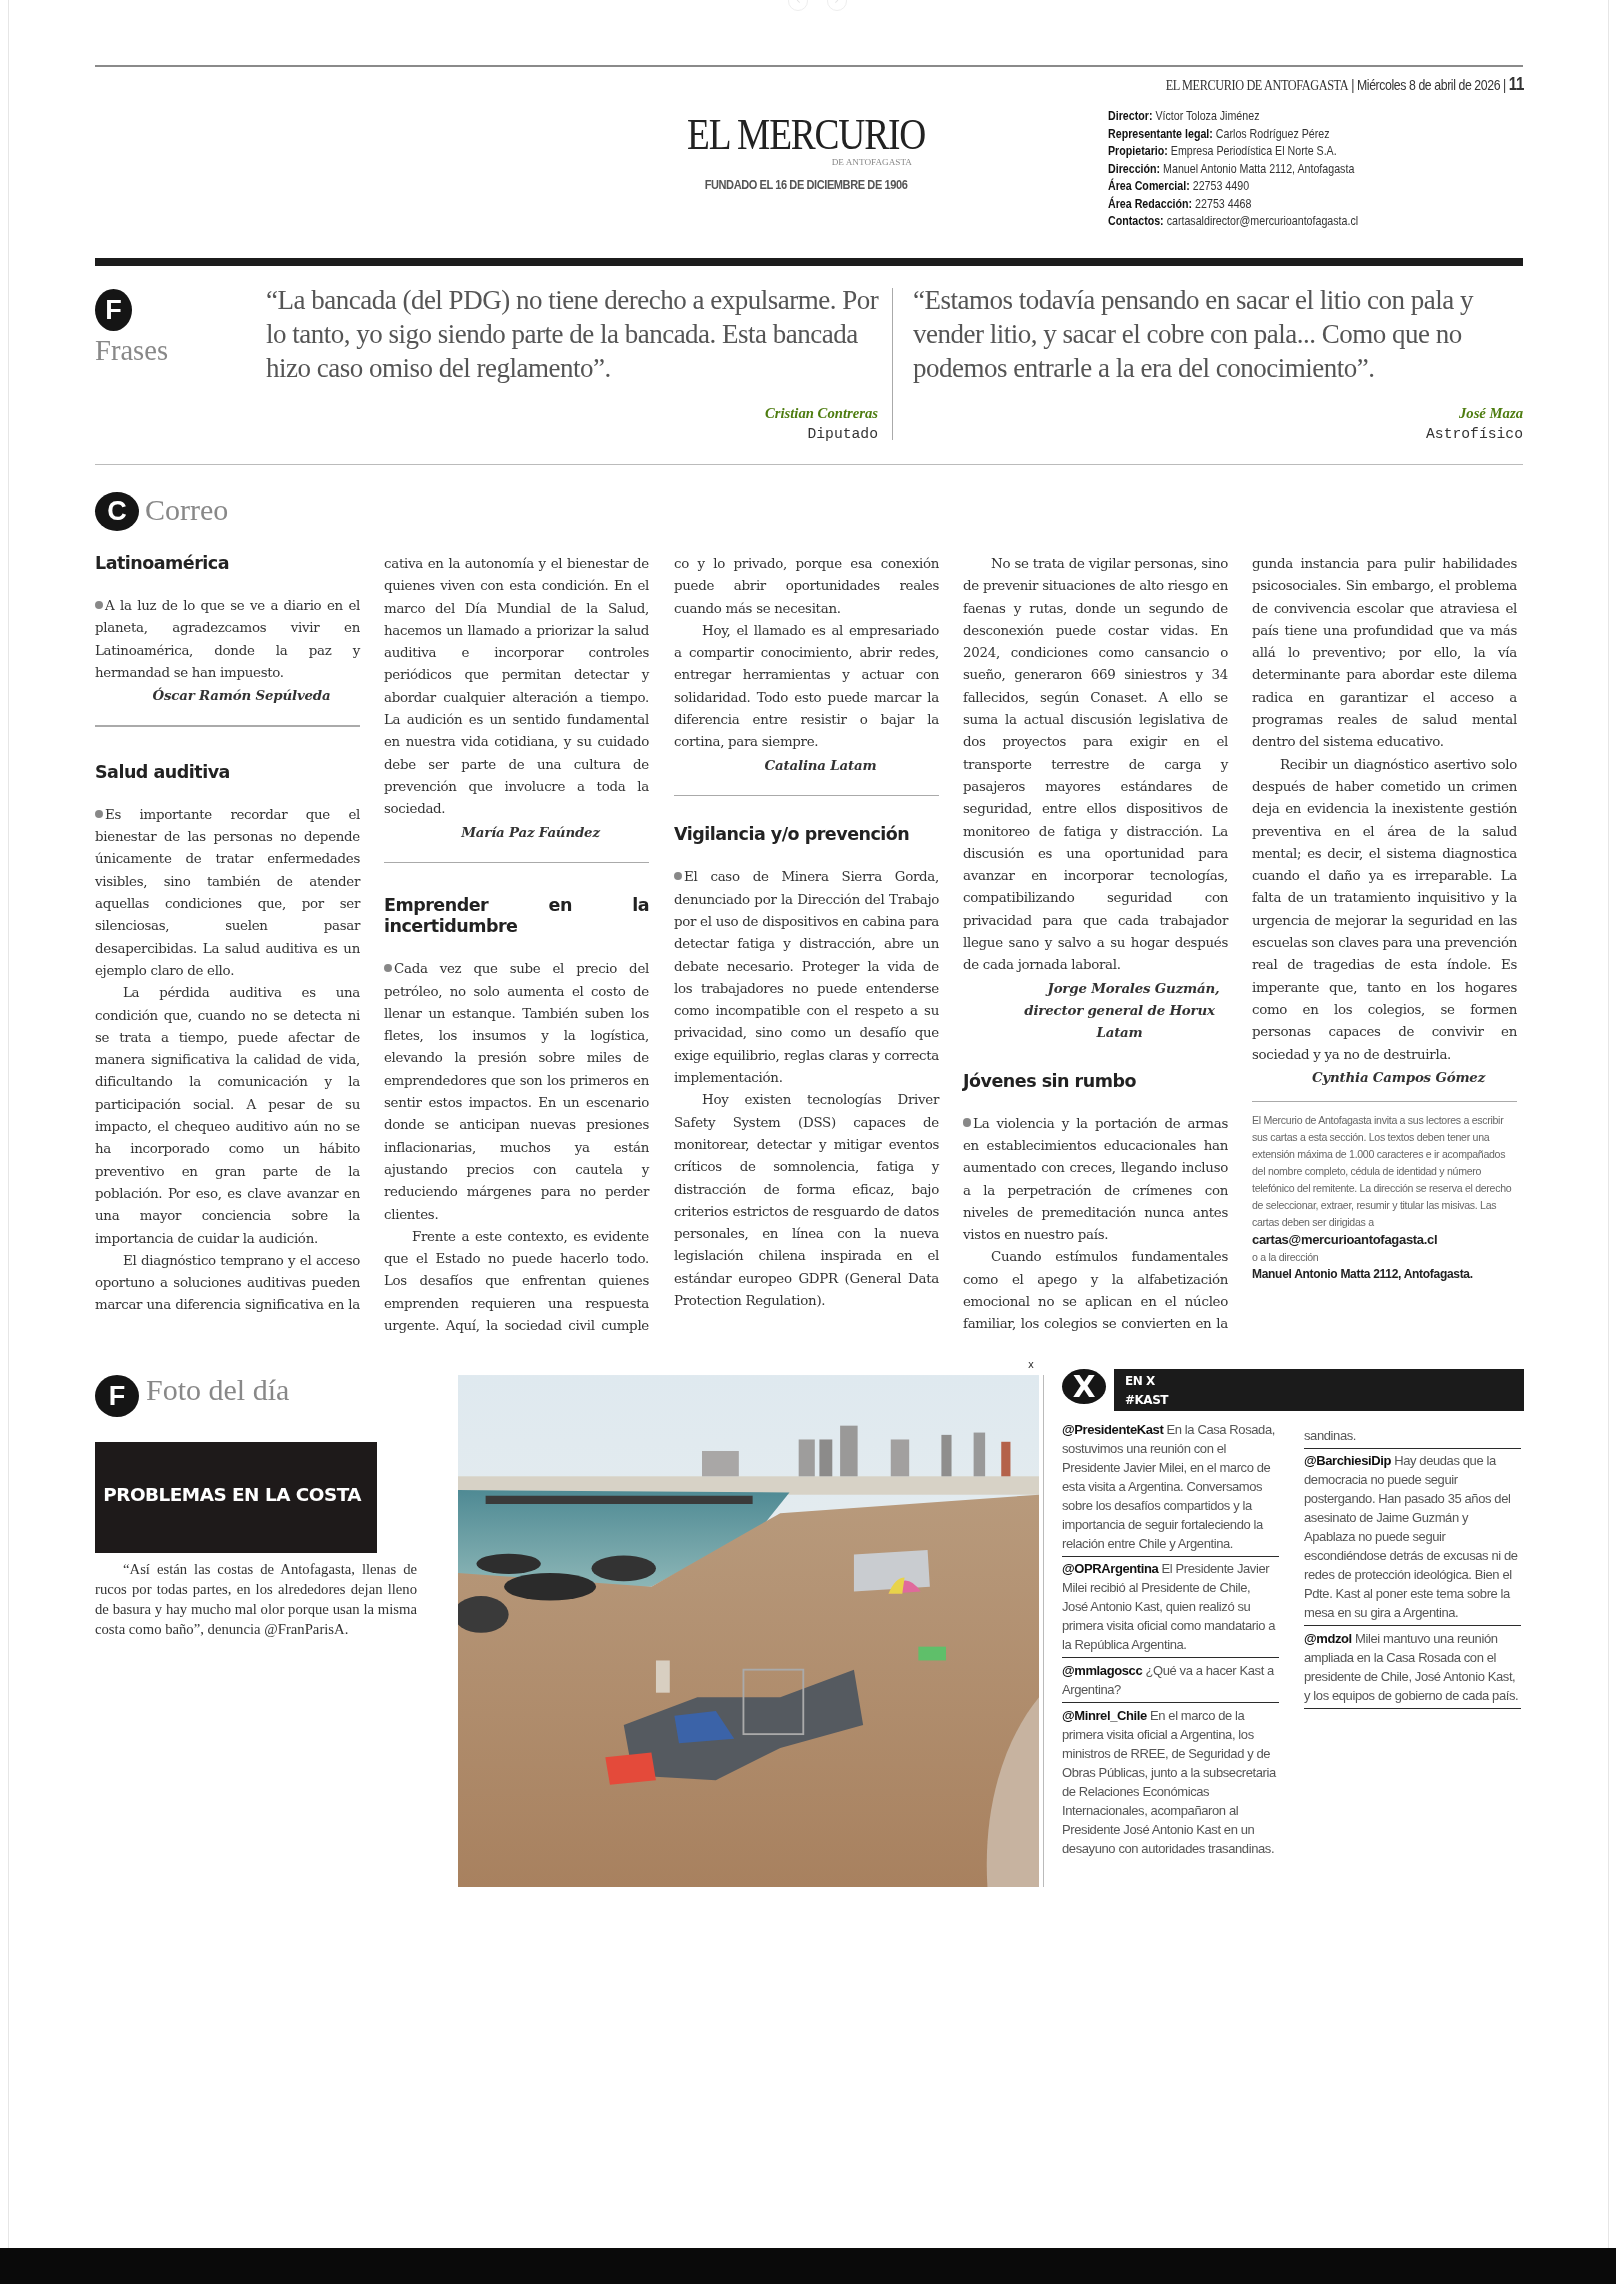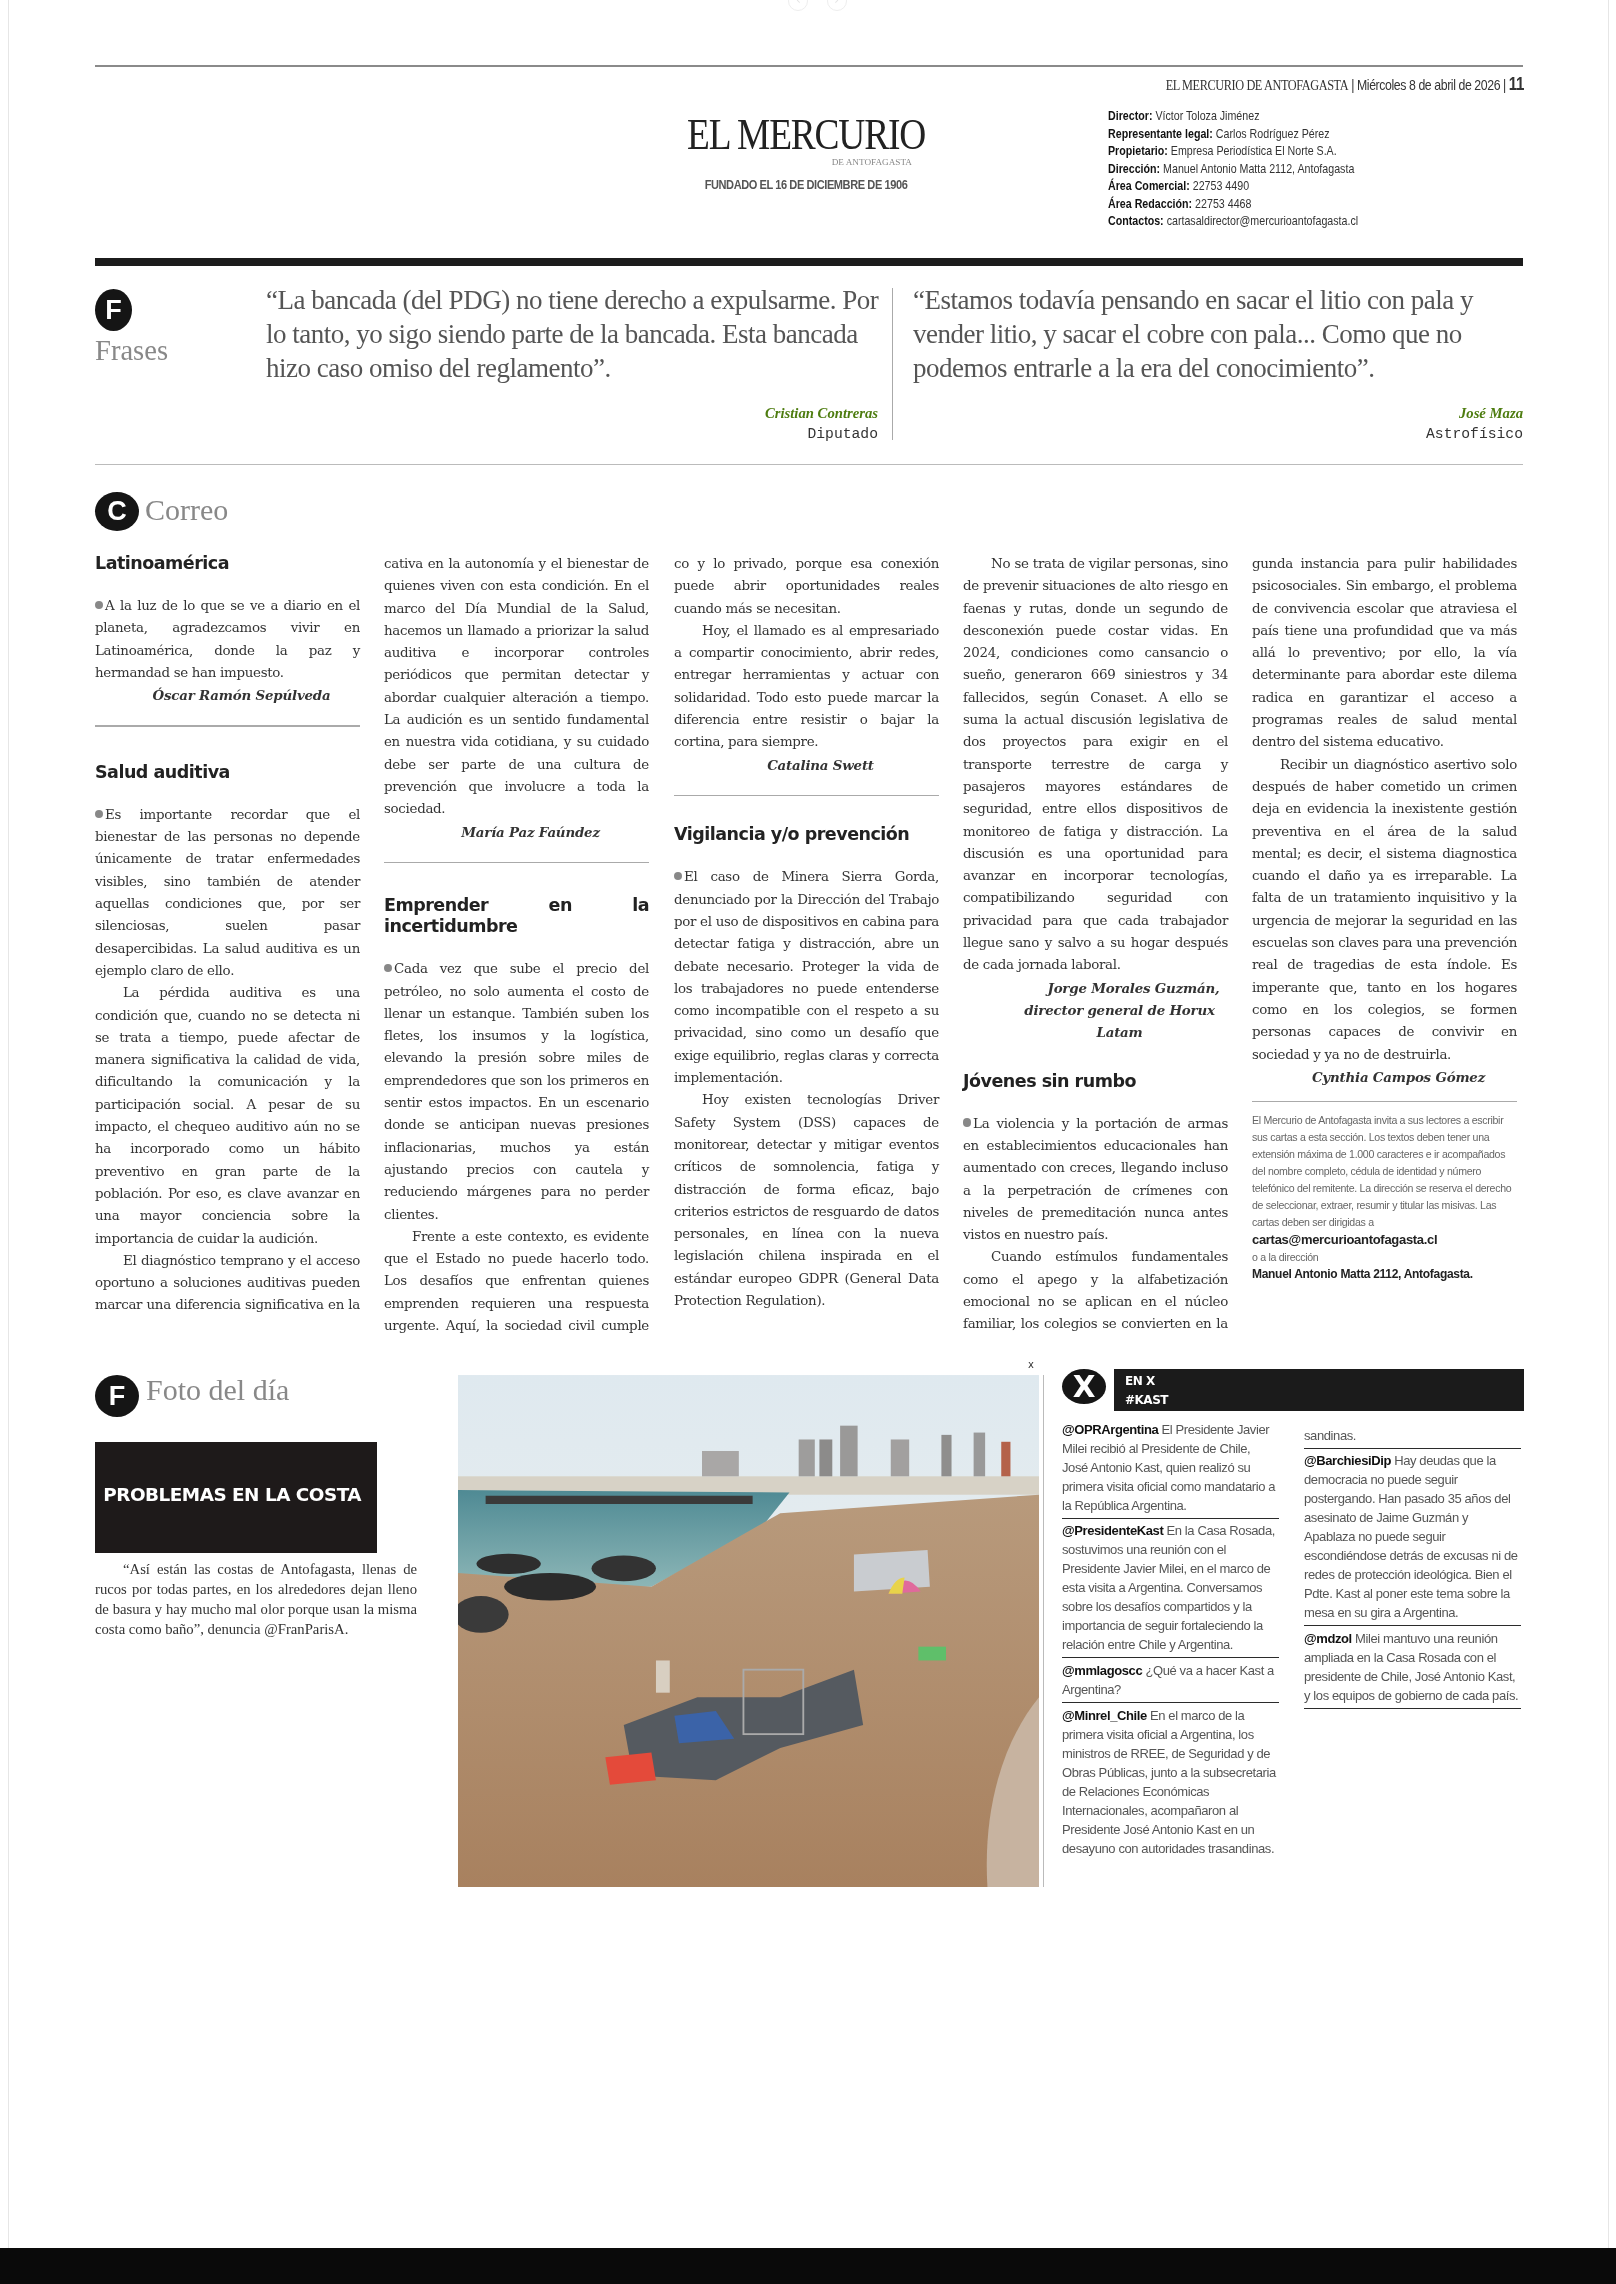--- a/index.html
+++ b/index.html
@@ -141,21 +141,21 @@
   <div>
     <h3 class="letter-title">Emprender en la incertidumbre</h3>
     <p class="lead"><span class="bullet"></span><span>Cada vez que sube el precio del petróleo, no solo aumenta el costo de llenar un estanque. También suben los fletes, los insumos y la logística, elevando la presión sobre miles de emprendedores que son los primeros en sentir estos impactos. En un escenario donde se anticipan nuevas presiones inflacionarias, muchos ya están ajustando precios con cautela y reduciendo márgenes para no perder clientes.</span></p>
     <p style="height:111px;overflow:hidden;">Frente a este contexto, es evidente que el Estado no puede hacerlo todo. Los desafíos que enfrentan quienes emprenden requieren una respuesta urgente. Aquí, la sociedad civil cumple un rol clave, articulando entre lo público y lo privado, porque esa conexión puede abrir oportunidades reales cuando más se necesitan.</p>
   </div>
 </div>
 
 <div class="col" style="left:674px;top:553px;">
   <p class="lead">co y lo privado, porque esa conexión puede abrir oportunidades reales cuando más se necesitan.</p>
   <p>Hoy, el llamado es al empresariado a compartir conocimiento, abrir redes, entregar herramientas y actuar con solidaridad. Todo esto puede marcar la diferencia entre resistir o bajar la cortina, para siempre.</p>
-  <p class="signature">Catalina Swett</p>
+  <p class="signature">Catalina Latam</p>
   <div class="col-rule" style="margin-bottom:28px;"></div>
   <div>
     <h3 class="letter-title">Vigilancia y/o prevención</h3>
     <p class="lead"><span class="bullet"></span><span>El caso de Minera Sierra Gorda, denunciado por la Dirección del Trabajo por el uso de dispositivos en cabina para detectar fatiga y distracción, abre un debate necesario. Proteger la vida de los trabajadores no puede entenderse como incompatible con el respeto a su privacidad, sino como un desafío que exige equilibrio, reglas claras y correcta implementación.</span></p>
     <p>Hoy existen tecnologías Driver Safety System (DSS) capaces de monitorear, detectar y mitigar eventos críticos de somnolencia, fatiga y distracción de forma eficaz, bajo criterios estrictos de resguardo de datos personales, en línea con la nueva legislación chilena inspirada en el estándar europeo GDPR (General Data Protection Regulation).</p>
   </div>
 </div>
 
 <div class="col" style="left:963px;top:553px;">
   <p>No se trata de vigilar personas, sino de prevenir situaciones de alto riesgo en faenas y rutas, donde un segundo de desconexión puede costar vidas. En 2024, condiciones como cansancio o sueño, generaron 669 siniestros y 34 fallecidos, según Conaset. A ello se suma la actual discusión legislativa de dos proyectos para exigir en el transporte terrestre de carga y pasajeros mayores estándares de seguridad, entre ellos dispositivos de monitoreo de fatiga y distracción. La discusión es una oportunidad para avanzar en incorporar tecnologías, compatibilizando seguridad con privacidad para que cada trabajador llegue sano y salvo a su hogar después de cada jornada laboral.</p>
@@ -242,22 +242,22 @@
 
 <div class="x-badge">
     <span>X</span>
   </div>
 <div class="x-header">
   <div>EN X</div>
   <div>#KAST</div>
 </div>
 
 <div class="x-col" style="left:1062px;top:1417px;">
+  <div class="tweet"><b>@PresidenteKast</b> <span>En la Casa Rosada, sostuvimos una reunión con el Presidente Javier Milei, en el marco de esta visita a Argentina. Conversamos sobre los desafíos compartidos y la importancia de seguir fortaleciendo la relación entre Chile y Argentina.</span></div>
   <div class="tweet"><b>@OPRArgentina</b> <span>El Presidente Javier Milei recibió al Presidente de Chile, José Antonio Kast, quien realizó su primera visita oficial como mandatario a la República Argentina.</span></div>
-  <div class="tweet"><b>@PresidenteKast</b> <span>En la Casa Rosada, sostuvimos una reunión con el Presidente Javier Milei, en el marco de esta visita a Argentina. Conversamos sobre los desafíos compartidos y la importancia de seguir fortaleciendo la relación entre Chile y Argentina.</span></div>
   <div class="tweet"><b>@mmlagoscc</b> <span>¿Qué va a hacer Kast a Argentina?</span></div>
   <div class="tweet" style="border-bottom:none;height:157px;overflow:hidden;"><b>@Minrel_Chile</b> <span>En el marco de la primera visita oficial a Argentina, los ministros de RREE, de Seguridad y de Obras Públicas, junto a la subsecretaria de Relaciones Económicas Internacionales, acompañaron al Presidente José Antonio Kast en un desayuno con autoridades trasandinas.</span></div>
 </div>
 
 <div class="x-col" style="left:1304px;top:1423px;">
   <div class="tweet">sandinas.</div>
   <div class="tweet"><b>@BarchiesiDip</b> <span>Hay deudas que la democracia no puede seguir postergando. Han pasado 35 años del asesinato de Jaime Guzmán y Apablaza no puede seguir escondiéndose detrás de excusas ni de redes de protección ideológica. Bien el Pdte. Kast al poner este tema sobre la mesa en su gira a Argentina.</span></div>
   <div class="tweet"><b>@mdzol</b> <span>Milei mantuvo una reunión ampliada en la Casa Rosada con el presidente de Chile, José Antonio Kast, y los equipos de gobierno de cada país.</span></div>
 </div>
 

